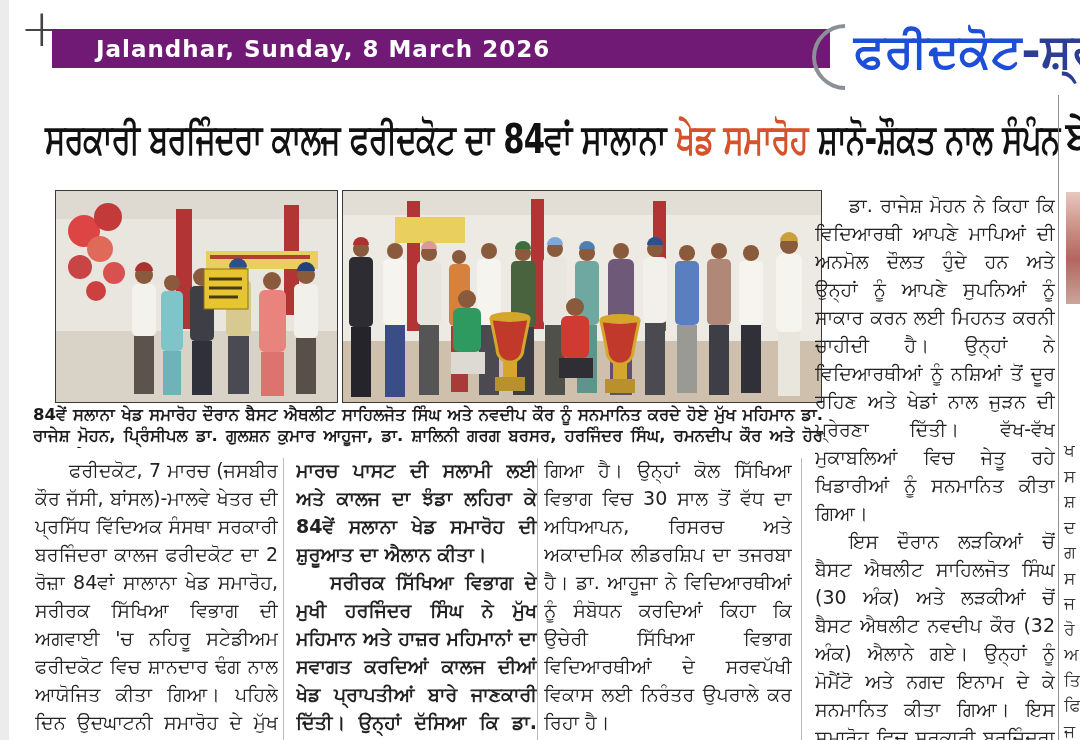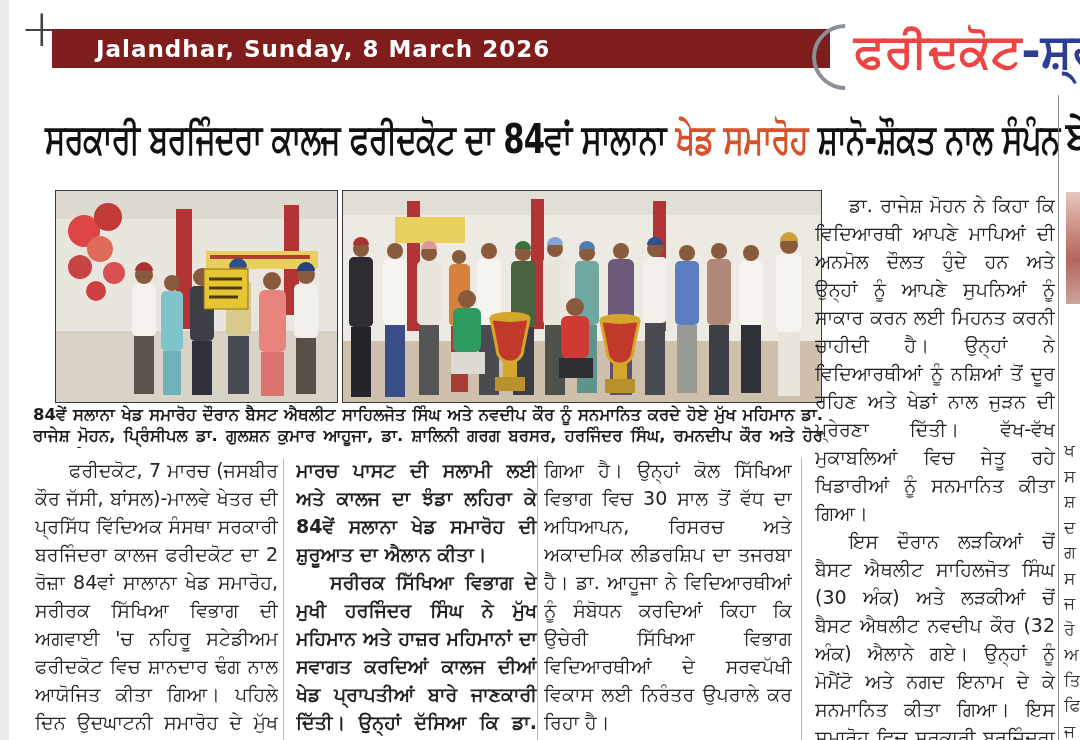--- a/index.html
+++ b/index.html
@@ -3,30 +3,30 @@
 <meta charset="utf-8">
 <style>
   html,body{margin:0;padding:0;background:#fff;}
   #page{position:relative;width:1080px;height:740px;background:#ffffff;overflow:hidden;
         font-family:"DejaVu Sans","Liberation Sans",sans-serif;}
   .abs{position:absolute;}
   
   #edge-strip{left:0;top:0;width:9px;height:740px;background:#ececec;}
   #crosshair{left:20px;top:2px;font-size:52px;font-weight:200;color:#444;line-height:52px;}
   
-  #dateline-bar{left:52px;top:29px;width:778px;height:39px;background:#7f1d1d;
+  #dateline-bar{left:52px;top:29px;width:778px;height:39px;background:#701a75;
                 display:flex;align-items:center;}
   #dateline-text{color:#ffffff;font-weight:bold;font-size:23px;padding-left:44px;letter-spacing:1px;}
   
   #masthead{left:818px;top:18px;width:400px;height:72px;white-space:nowrap;}
   #masthead-arc{position:absolute;left:-6px;top:6px;width:58px;height:58px;border:4px solid #8a9096;
                 border-radius:50%;border-right-color:transparent;border-top-color:transparent;
                 transform:rotate(45deg);}
   #masthead-text{position:absolute;left:36px;top:0px;font-size:47px;font-weight:800;line-height:66px;}
-  .mast-red{color:#ef4444;margin-top:26px;}
+  .mast-red{color:#1d4ed8;margin-top:26px;}
   .mast-blue{color:#2c3e92;}
   
   #headline{left:45px;top:110px;width:1014px;height:62px;white-space:nowrap;overflow:visible;
             font-size:41px;font-weight:800;color:#111;letter-spacing:-1px;line-height:58px;
             transform-origin:left center;}
   .hl-hot{color:#d5522b;}
   #headline-edge-frag{left:1066px;top:112px;font-size:41px;font-weight:800;color:#111;}
   
   .photo{border:1px solid #3a3a3a;background:#e9e7e2;overflow:hidden;}
   #photo-left{left:55px;top:190px;width:281px;height:211px;}

